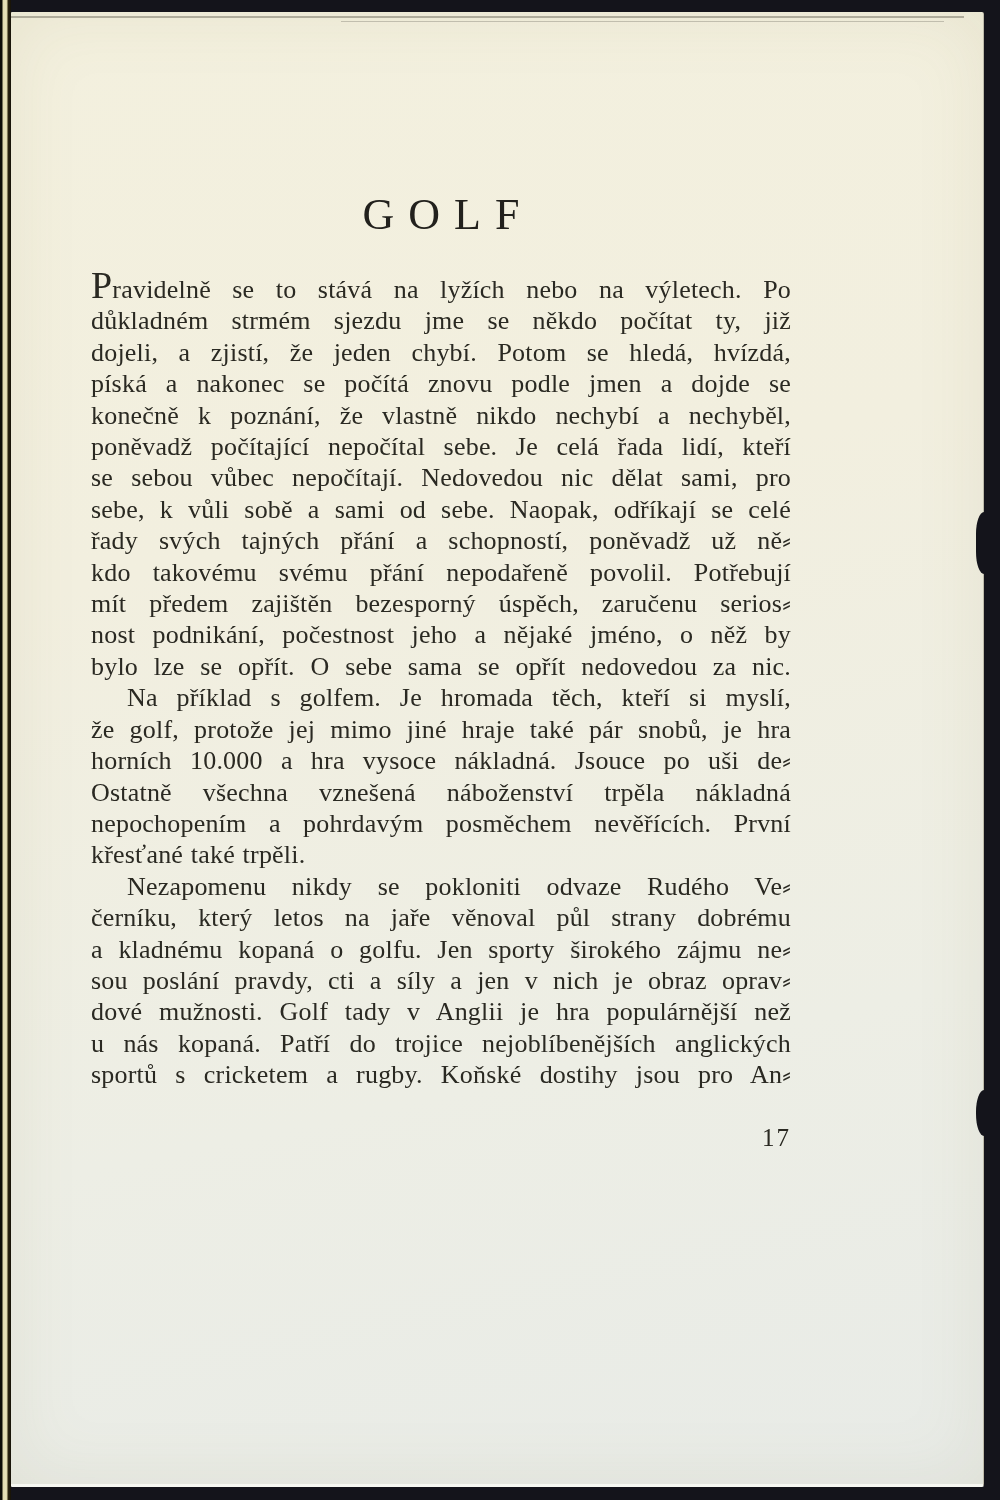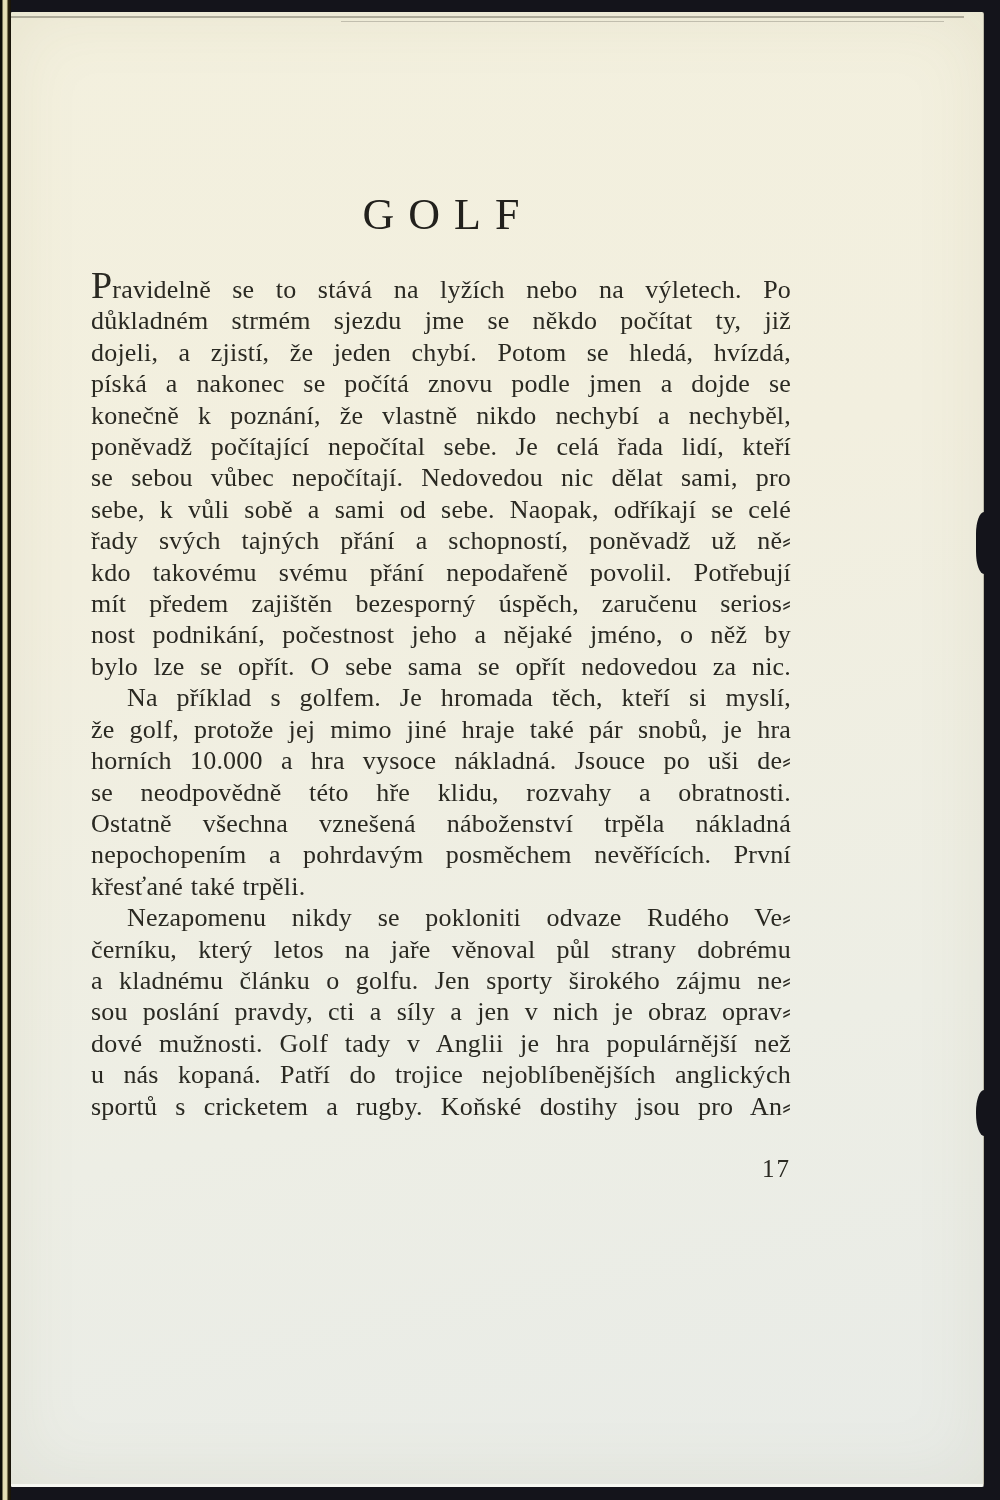--- a/index.html
+++ b/index.html
@@ -119,30 +119,29 @@
         <div class="ln">kdo takovému svému přání nepodařeně povolil. Potřebují</div>
         <div class="ln">mít předem zajištěn bezesporný úspěch, zaručenu serios⸗</div>
         <div class="ln">nost podnikání, počestnost jeho a nějaké jméno, o něž by</div>
         <div class="ln">bylo lze se opřít. O sebe sama se opřít nedovedou za nic.</div>
       </div>
 
       <div>
         <div class="ln ind">Na příklad s golfem. Je hromada těch, kteří si myslí,</div>
         <div class="ln">že golf, protože jej mimo jiné hraje také pár snobů, je hra</div>
         <div class="ln">horních 10.000 a hra vysoce nákladná. Jsouce po uši de⸗</div>
-        <div class="ln">se neodpovědně této hře klidu, rozvahy a obratnosti.</div>
         <div class="ln">Ostatně všechna vznešená náboženství trpěla nákladná</div>
         <div class="ln">nepochopením a pohrdavým posměchem nevěřících. První</div>
         <div class="ln end">křesťané také trpěli.</div>
       </div>
 
       <div>
         <div class="ln ind">Nezapomenu nikdy se pokloniti odvaze Rudého Ve⸗</div>
         <div class="ln">černíku, který letos na jaře věnoval půl strany dobrému</div>
-        <div class="ln">a kladnému článku o golfu. Jen sporty širokého zájmu ne⸗</div>
+        <div class="ln">a kladnému kopaná o golfu. Jen sporty širokého zájmu ne⸗</div>
         <div class="ln">sou poslání pravdy, cti a síly a jen v nich je obraz oprav⸗</div>
         <div class="ln">dové mužnosti. Golf tady v Anglii je hra populárnější než</div>
         <div class="ln">u nás kopaná. Patří do trojice nejoblíbenějších anglických</div>
         <div class="ln">sportů s cricketem a rugby. Koňské dostihy jsou pro An⸗</div>
       </div>
 
     </div>
 
     <div class="page-number">17</div>
 

